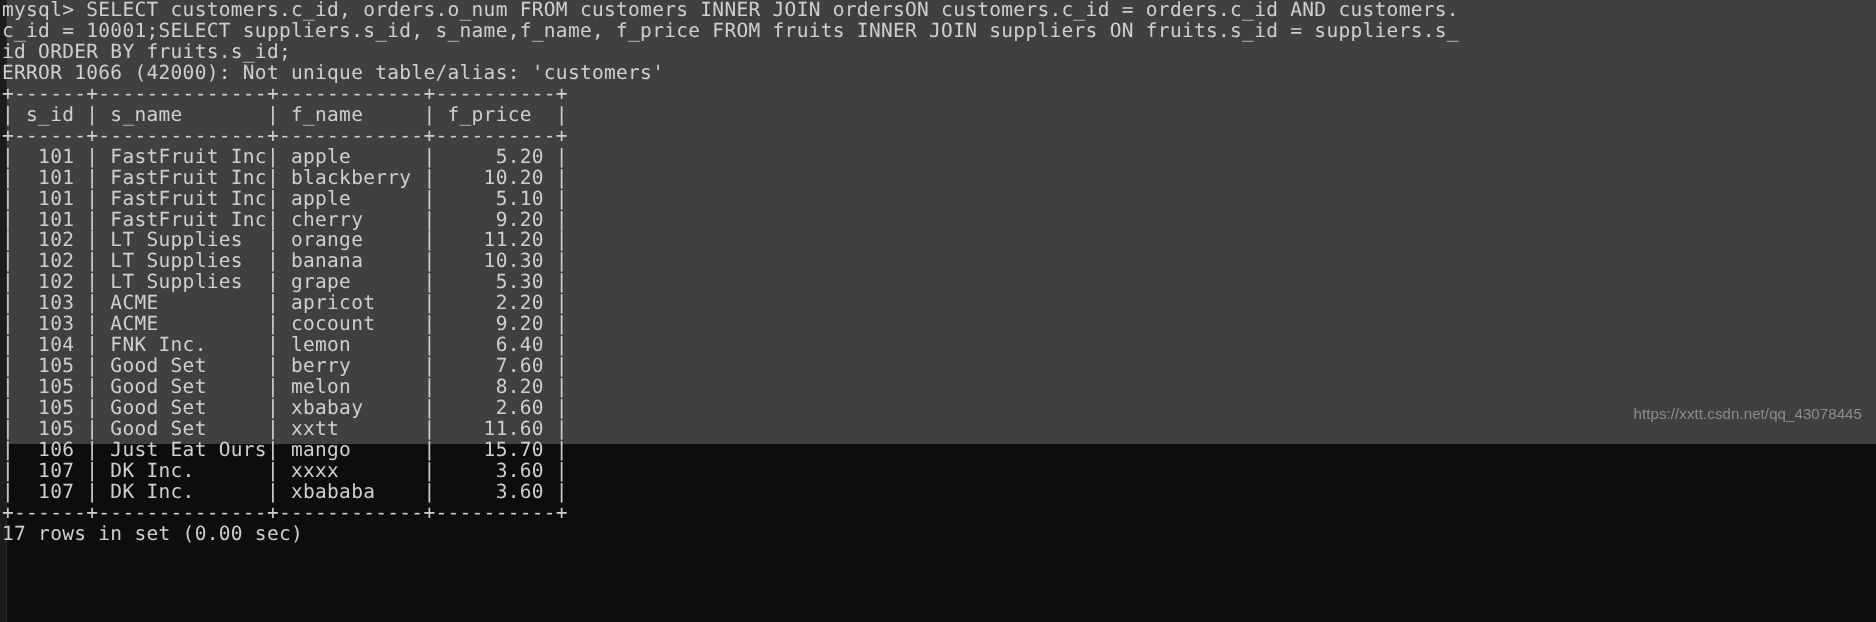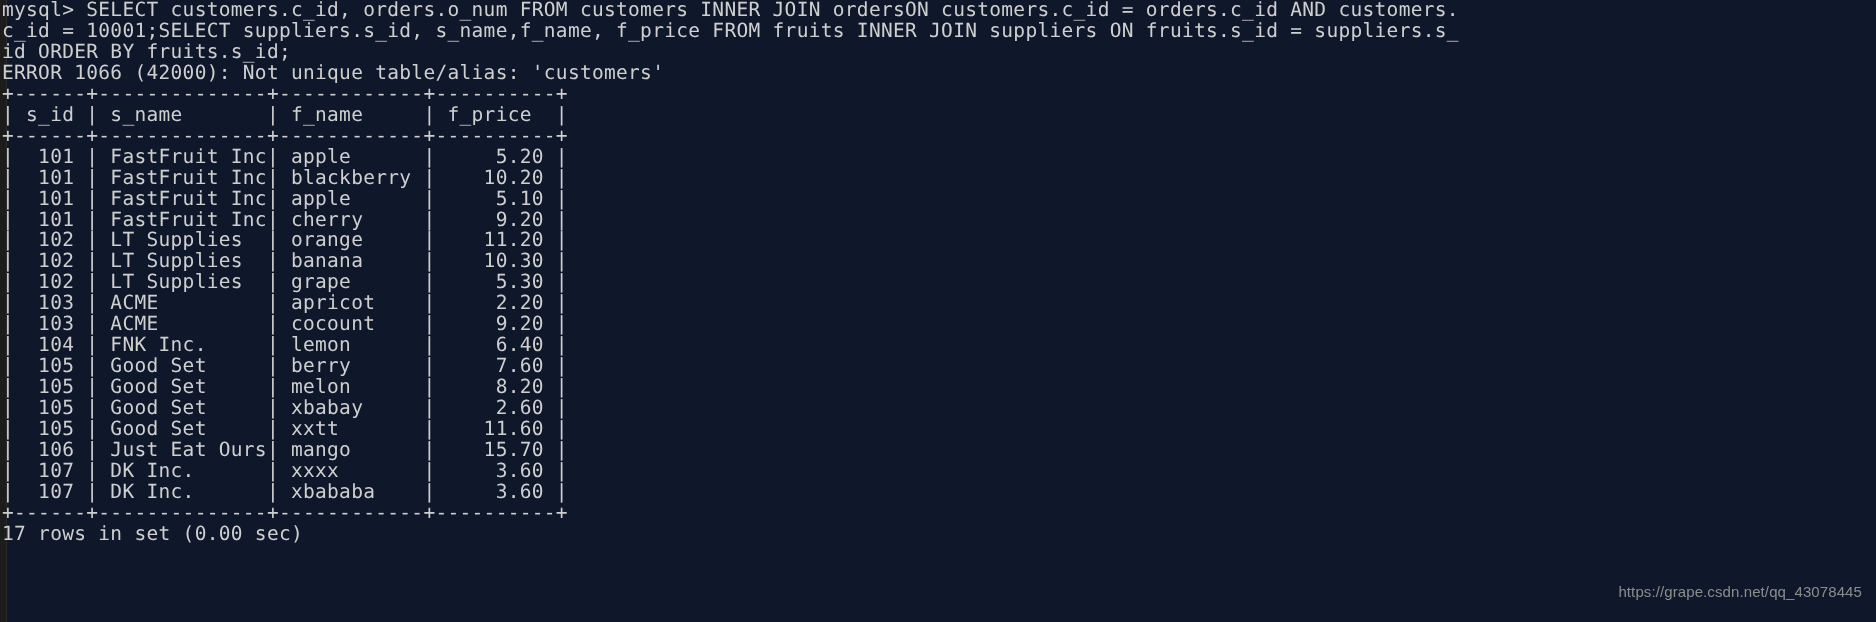--- a/index.html
+++ b/index.html
@@ -11,22 +11,22 @@
   body {
     width: 1876px;
     height: 622px;
     overflow: hidden;
     font-family: "DejaVu Sans Mono", "Liberation Mono", monospace;
   }
 
   #terminal {
     position: relative;
     width: 1876px;
-    height: 622px;
-    background: #0f172a;
+    height: 444px;
+    background: #404040;
     box-sizing: border-box;
     text-decoration: underline;
   }
 
   
   #left-gutter {
     position: absolute;
     left: 0;
     top: 0;
     width: 6px;
@@ -92,15 +92,15 @@
 |  105 | Good Set     | berry      |     7.60 |
 |  105 | Good Set     | melon      |     8.20 |
 |  105 | Good Set     | xbabay     |     2.60 |
 |  105 | Good Set     | xxtt       |    11.60 |
 |  106 | Just Eat Ours| mango      |    15.70 |
 |  107 | DK Inc.      | xxxx       |     3.60 |
 |  107 | DK Inc.      | xbababa    |     3.60 |
 +------+--------------+------------+----------+
 17 rows in set (0.00 sec)</pre>
 
-  <div id="watermark">https://grape.csdn.net/qq_43078445</div>
+  <div id="watermark">https://xxtt.csdn.net/qq_43078445</div>
 
 </div>
 
 </body></html>

